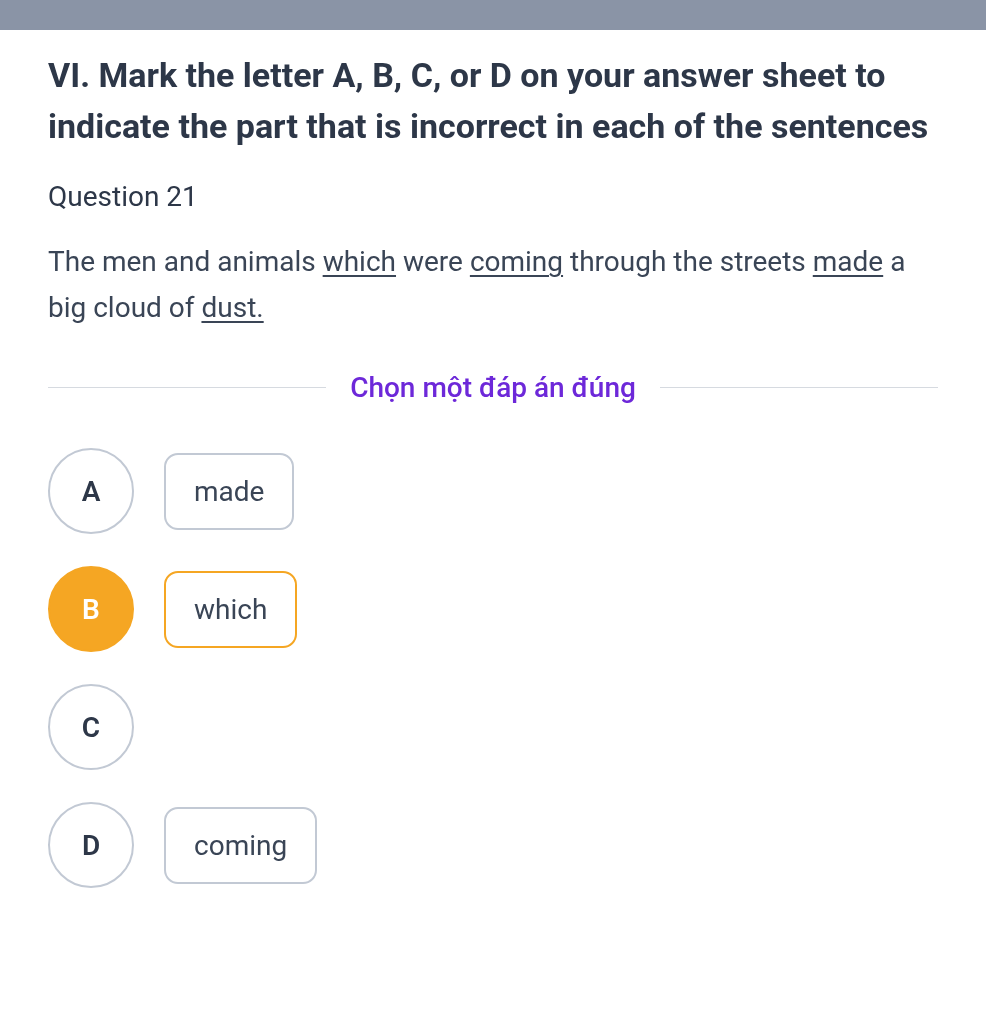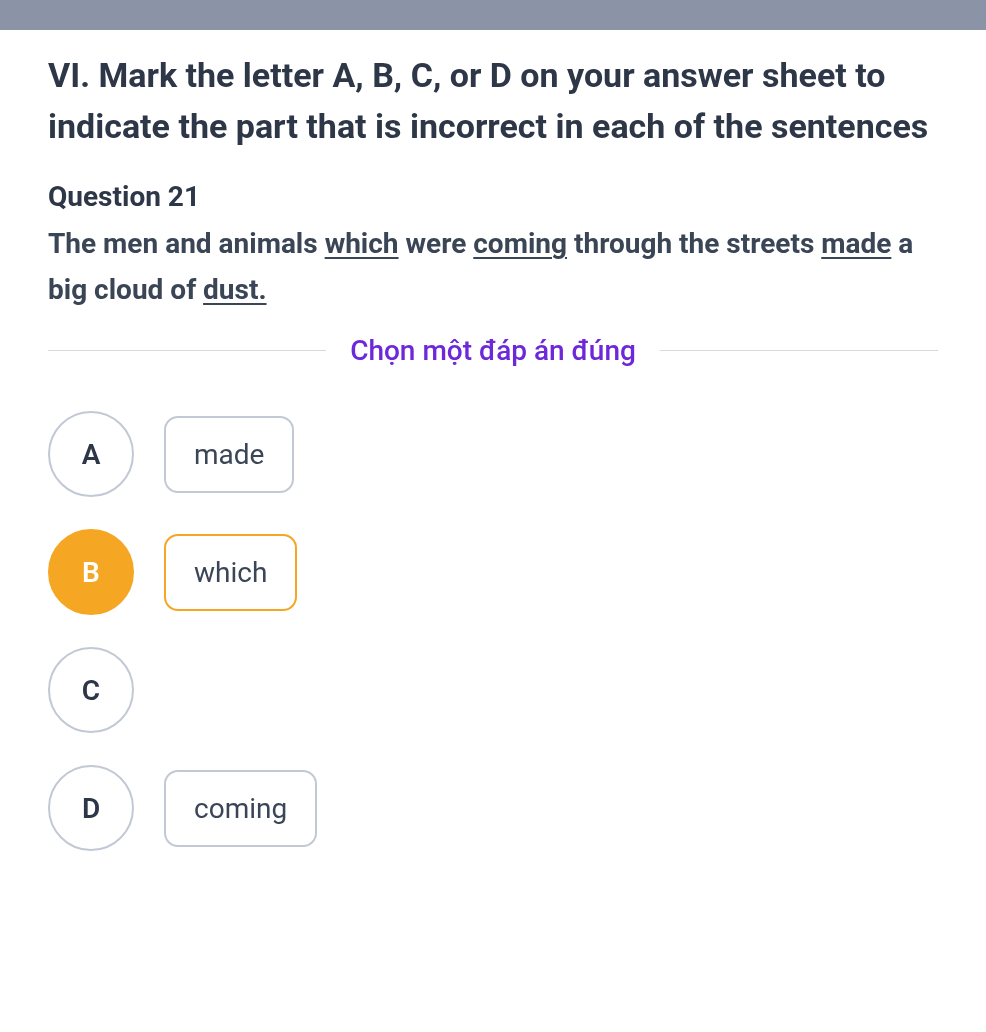--- a/index.html
+++ b/index.html
@@ -23,30 +23,30 @@
     }
     .section-title {
       font-size: 34px;
       font-weight: 700;
       color: #2d3748;
       line-height: 1.5;
       margin-bottom: 28px;
     }
     .question-label {
       font-size: 28px;
-      font-weight: 700;
+      font-weight: 400;
       color: #2d3748;
-      margin-bottom: 8px;
+      margin-bottom: 26px;
     }
     .question-text {
       font-size: 28px;
-      font-weight: 700;
+      font-weight: 400;
       color: #3a4556;
       line-height: 1.65;
-      margin-bottom: 21px;
+      margin-bottom: 40px;
     }
     .underlined {
       text-decoration: underline;
       text-decoration-thickness: 2px;
       text-underline-offset: 4px;
     }
     .divider-row {
       display: flex;
       align-items: center;
       margin-bottom: 44px;

